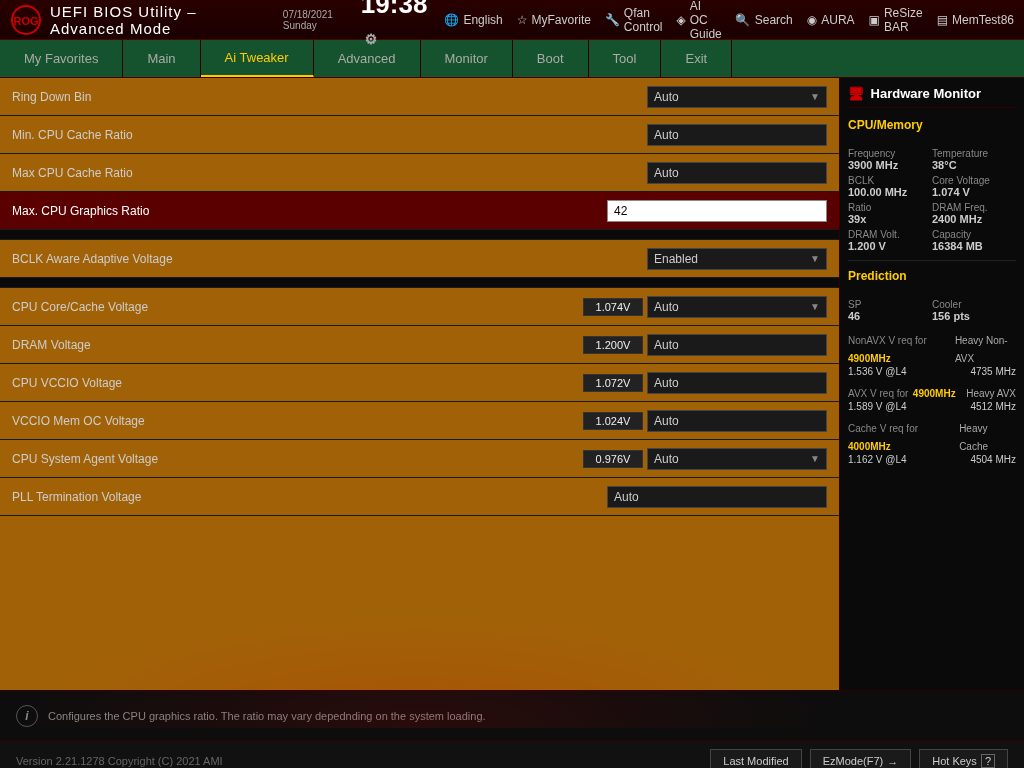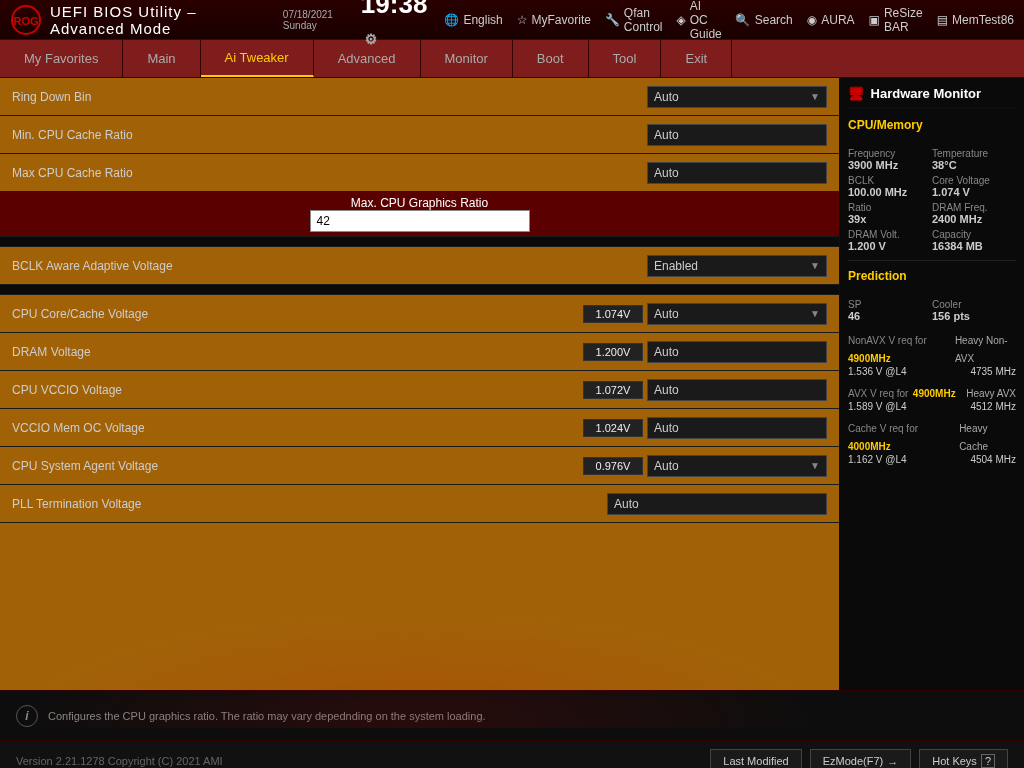--- a/index.html
+++ b/index.html
@@ -62,21 +62,21 @@
       flex-direction: column;
       align-items: flex-start;
       padding: 2px 10px;
       color: #aaa;
       font-size: 11px;
       min-width: 70px;
     }
 
     
     #nav-tabs {
-      background: #7f1d1d;
+      background: #14532d;
       height: 38px;
       display: flex;
       align-items: stretch;
       border-bottom: 1px solid #440000;
     }
     .nav-tab {
       padding: 0 24px;
       display: flex;
       align-items: center;
       color: #aaa;
@@ -101,21 +101,21 @@
       padding: 0;
     }
 
     .setting-row {
       display: flex;
       align-items: center;
       border-bottom: 1px solid #1a1a1a;
       min-height: 38px;
       padding: 4px 12px;
     }
-    .setting-row.selected { background: #5a0000; flex-direction: column; }
+    .setting-row.selected { background: #5a0000; }
 
     .setting-label {
       flex: 1;
       font-size: 12px;
       color: #ccc;
     }
     .setting-row.selected .setting-label { color: #fff; }
 
     .setting-value-box {
       display: flex;

